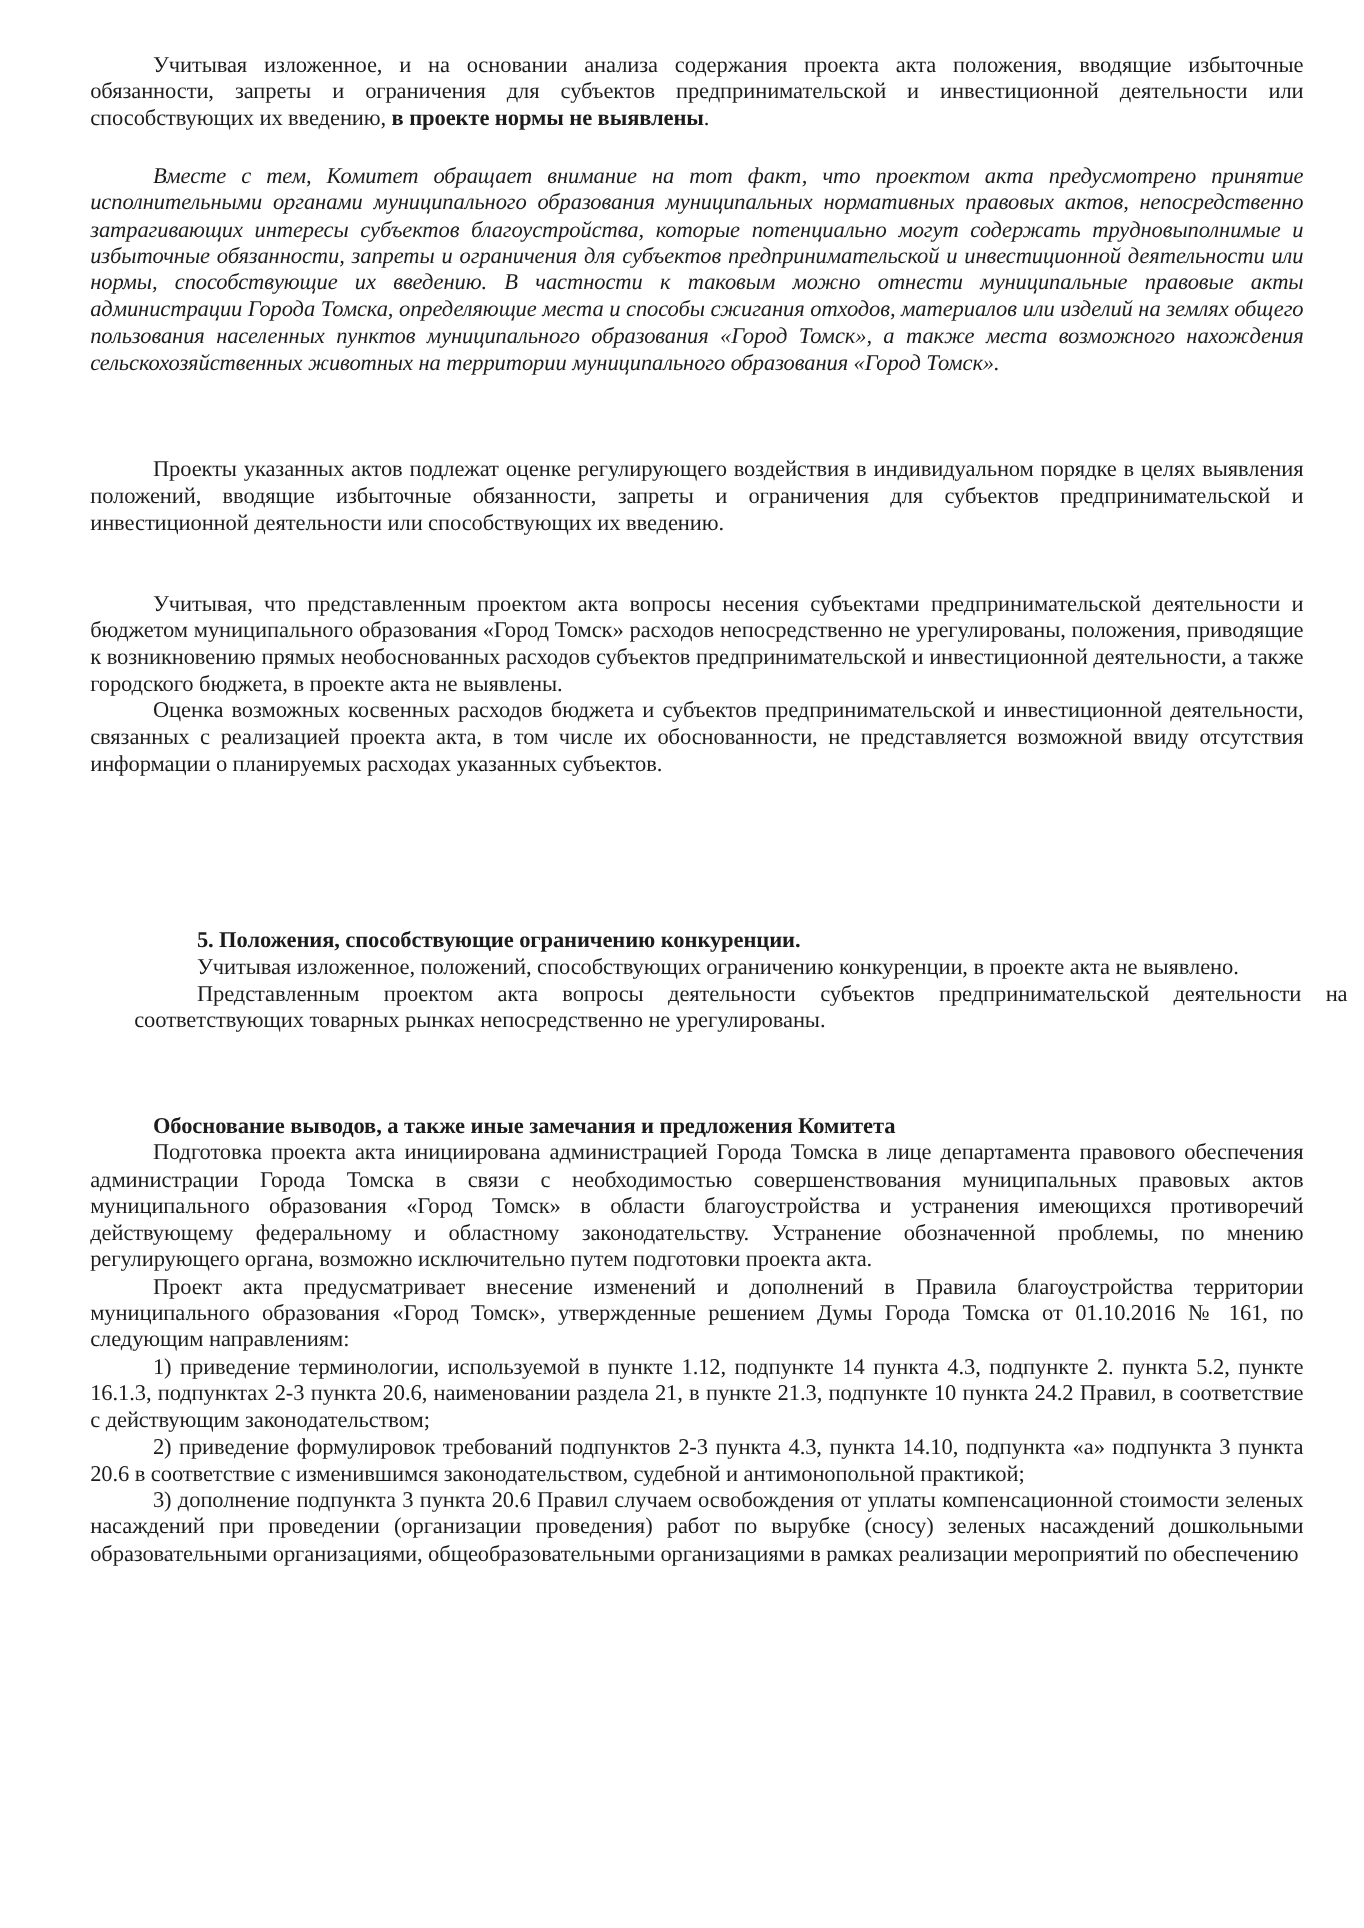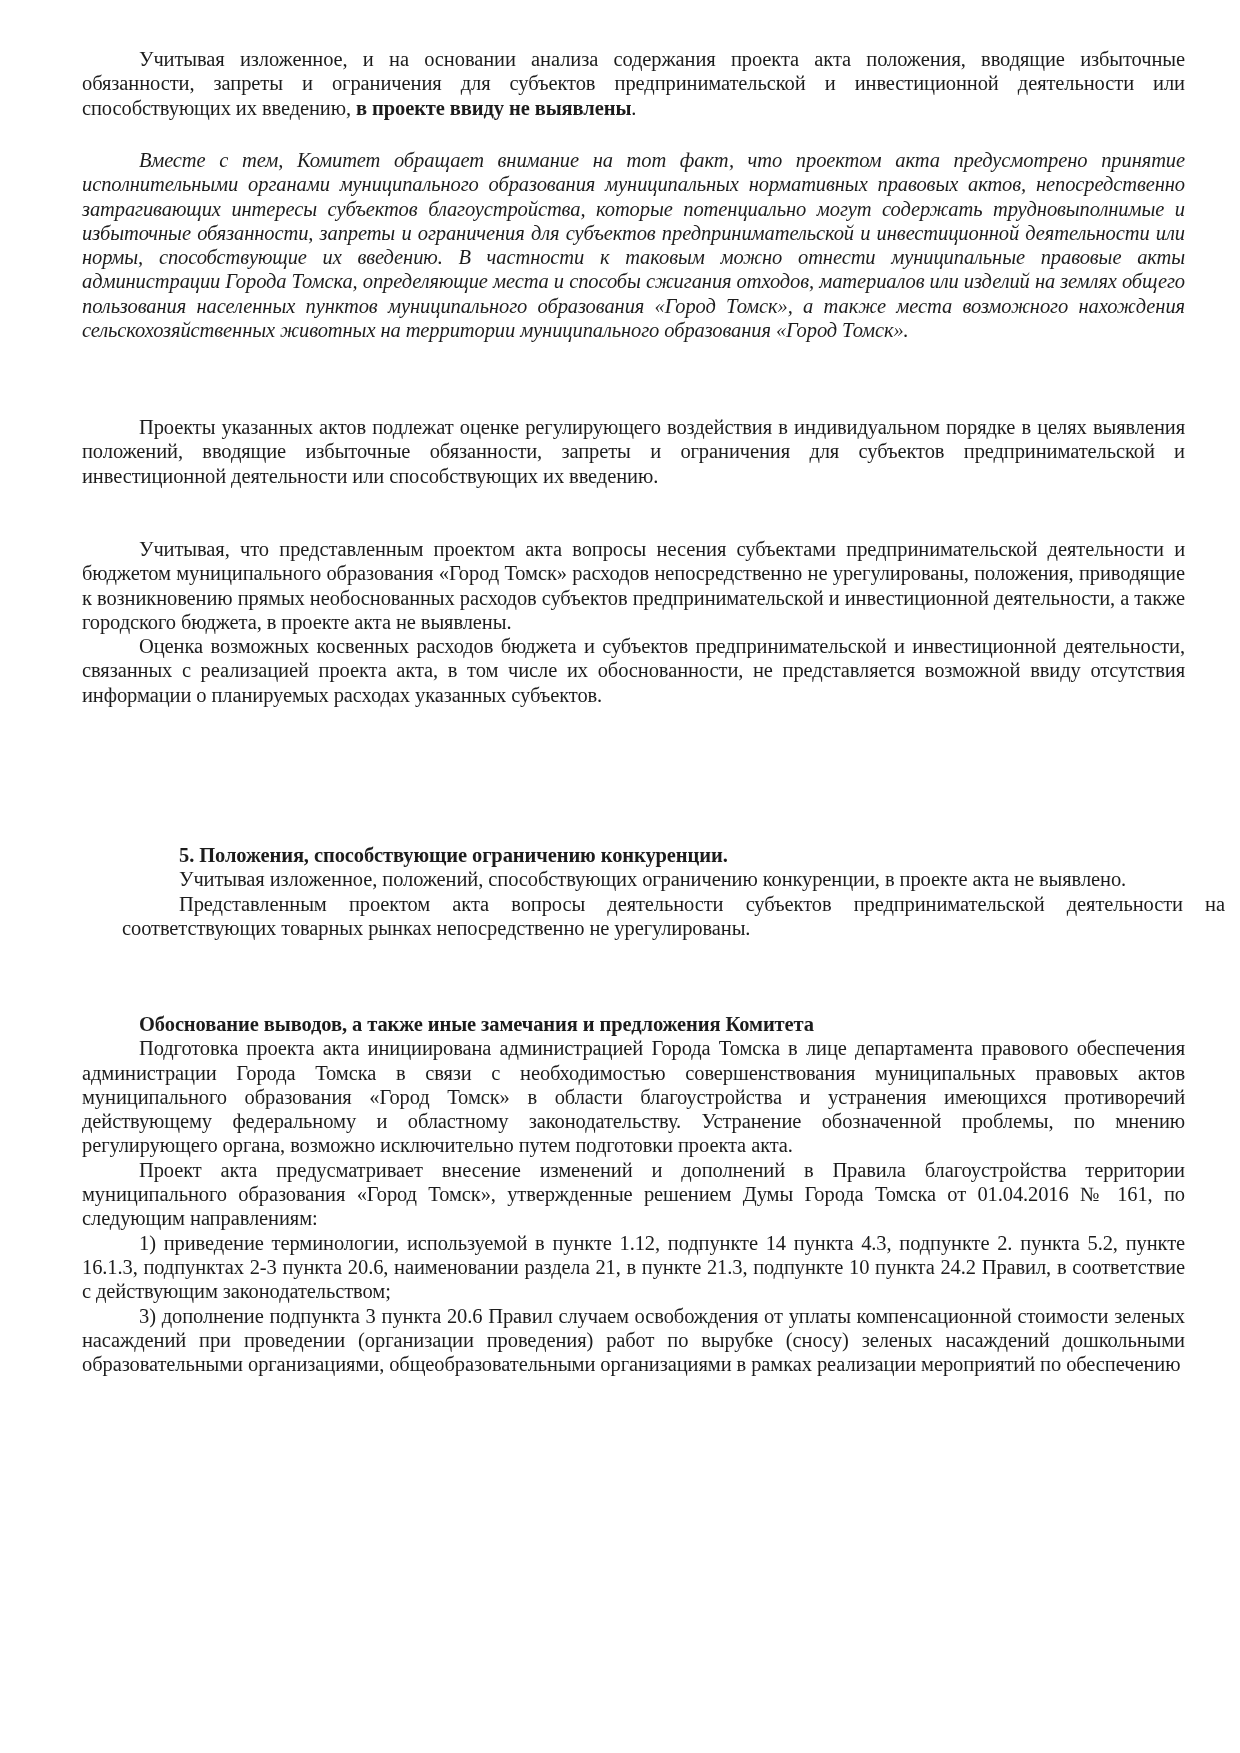--- a/index.html
+++ b/index.html
@@ -31,21 +31,21 @@
   }
   .b { font-weight: bold; }
   .block { position: absolute; left: 0; width: 1103px; }
 </style>
 </head>
 <body>
 
 <div class="page">
 
   <div class="block" style="top:47px;">
-    <p class="p"><span>Учитывая изложенное, и на основании анализа содержания проекта акта положения, вводящие избыточные обязанности, запреты и ограничения для субъектов предпринимательской и инвестиционной деятельности или способствующих их введению, </span><span class="b">в проекте ввиду не выявлены</span><span>.</span></p>
+    <p class="p"><span>Учитывая изложенное, и на основании анализа содержания проекта акта положения, вводящие избыточные обязанности, запреты и ограничения для субъектов предпринимательской и инвестиционной деятельности или способствующих их введению, </span><span class="b">в проекте нормы не выявлены</span><span>.</span></p>
   </div>
 
   <div class="block" style="top:148px;font-style:italic;">
     <p class="p">Вместе с тем, Комитет обращает внимание на тот факт, что проектом акта предусмотрено принятие исполнительными органами муниципального образования муниципальных нормативных правовых актов, непосредственно затрагивающих интересы субъектов благоустройства, которые потенциально могут содержать трудновыполнимые и избыточные обязанности, запреты и ограничения для субъектов предпринимательской и инвестиционной деятельности или нормы, способствующие их введению. В частности к таковым можно отнести муниципальные правовые акты администрации Города Томска, определяющие места и способы сжигания отходов, материалов или изделий на землях общего пользования населенных пунктов муниципального образования «Город Томск», а также места возможного нахождения сельскохозяйственных животных на территории муниципального образования «Город Томск».</p>
   </div>
 
   <div class="block" style="top:415px;">
     <p class="p">Проекты указанных актов подлежат оценке регулирующего воздействия в индивидуальном порядке в целях выявления положений, вводящие избыточные обязанности, запреты и ограничения для субъектов предпринимательской и инвестиционной деятельности или способствующих их введению.</p>
   </div>
 
@@ -56,18 +56,19 @@
 
   <div class="block" style="top:843px;margin-left:40px;">
     <p class="p b">5. Положения, способствующие ограничению конкуренции.</p>
     <p class="p">Учитывая изложенное, положений, способствующих ограничению конкуренции, в проекте акта не выявлено.</p>
     <p class="p">Представленным проектом акта вопросы деятельности субъектов предпринимательской деятельности на соответствующих товарных рынках непосредственно не урегулированы.</p>
   </div>
 
   <div class="block" style="top:1012px;font-family:Liberation Serif, serif;">
     <p class="p b">Обоснование выводов, а также иные замечания и предложения Комитета</p>
     <p class="p">Подготовка проекта акта инициирована администрацией Города Томска в лице департамента правового обеспечения администрации Города Томска в связи с необходимостью совершенствования муниципальных правовых актов муниципального образования «Город Томск» в области благоустройства и устранения имеющихся противоречий действующему федеральному и областному законодательству. Устранение обозначенной проблемы, по мнению регулирующего органа, возможно исключительно путем подготовки проекта акта.</p>
-    <p class="p">Проект акта предусматривает внесение изменений и дополнений в Правила благоустройства территории муниципального образования «Город Томск», утвержденные решением Думы Города Томска от 01.04.2016 № 161, по следующим направлениям:</p>
+    <p class="p">Проект акта предусматривает внесение изменений и дополнений в Правила благоустройства территории муниципального образования «Город Томск», утвержденные решением Думы Города Томска от 01.10.2016 № 161, по следующим направлениям:</p>
     <p class="p">1) приведение терминологии, используемой в пункте 1.12, подпункте 14 пункта 4.3, подпункте 2. пункта 5.2, пункте 16.1.3, подпунктах 2-3 пункта 20.6, наименовании раздела 21, в пункте 21.3, подпункте 10 пункта 24.2 Правил, в соответствие с действующим законодательством;</p>
+    <p class="p">2) приведение формулировок требований подпунктов 2-3 пункта 4.3, пункта 14.10, подпункта «а» подпункта 3 пункта 20.6 в соответствие с изменившимся законодательством, судебной и антимонопольной практикой;</p>
     <p class="p">3) дополнение подпункта 3 пункта 20.6 Правил случаем освобождения от уплаты компенсационной стоимости зеленых насаждений при проведении (организации проведения) работ по вырубке (сносу) зеленых насаждений дошкольными образовательными организациями, общеобразовательными организациями в рамках реализации мероприятий по обеспечению</p>
   </div>
 
 </div>
 
 </body></html>

